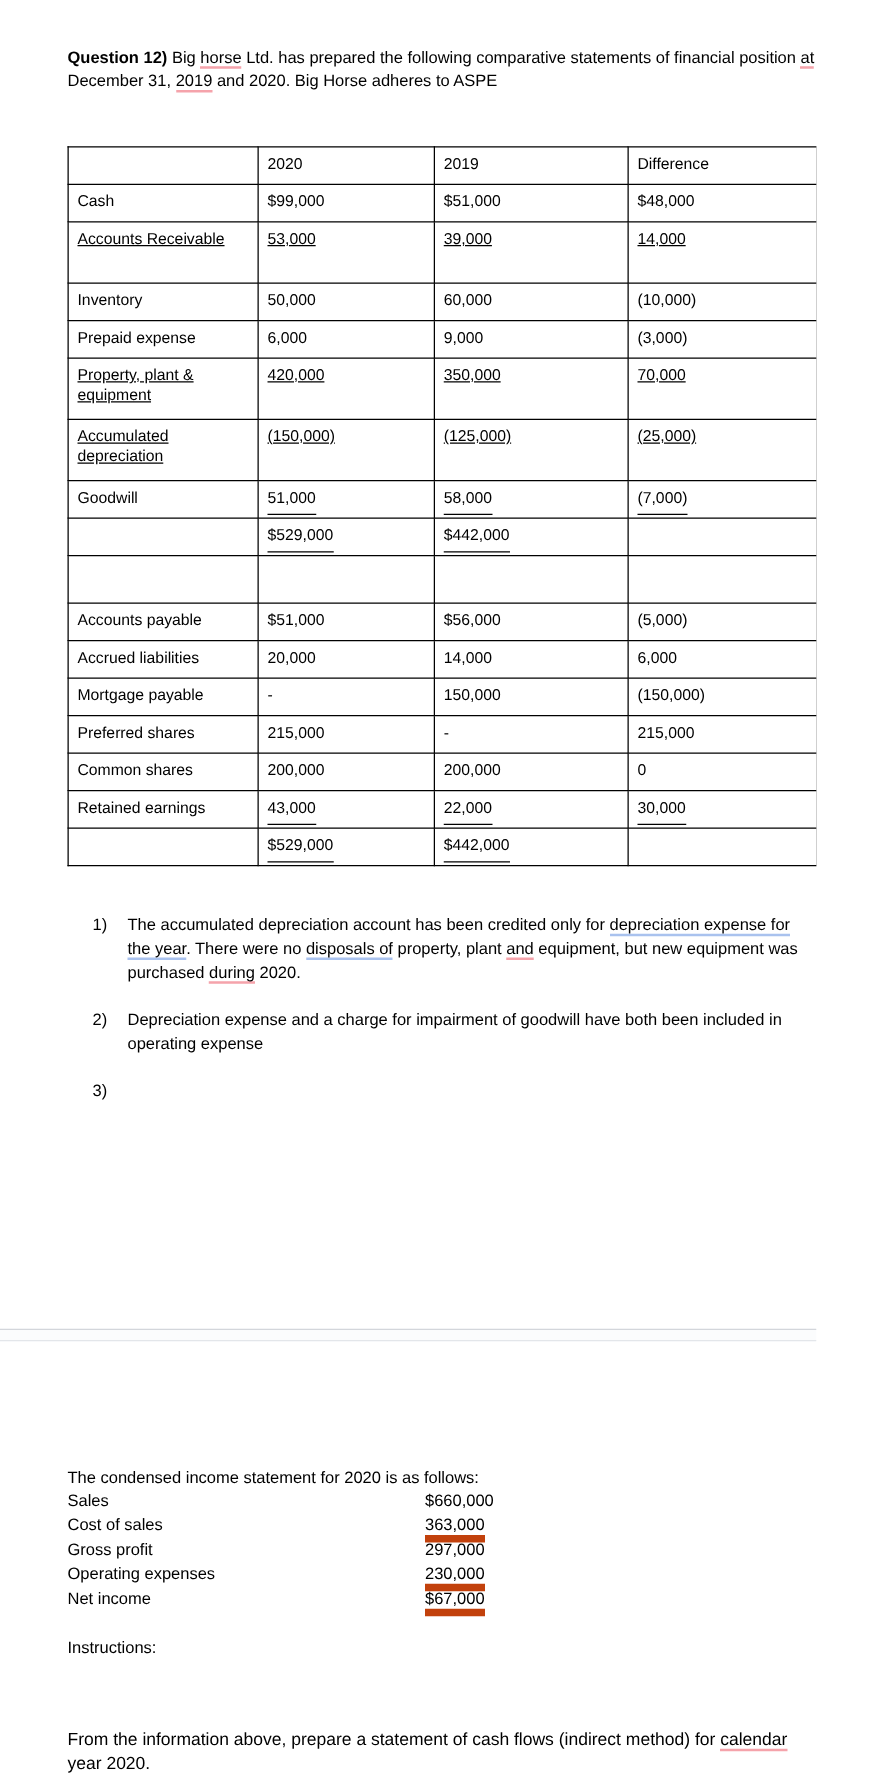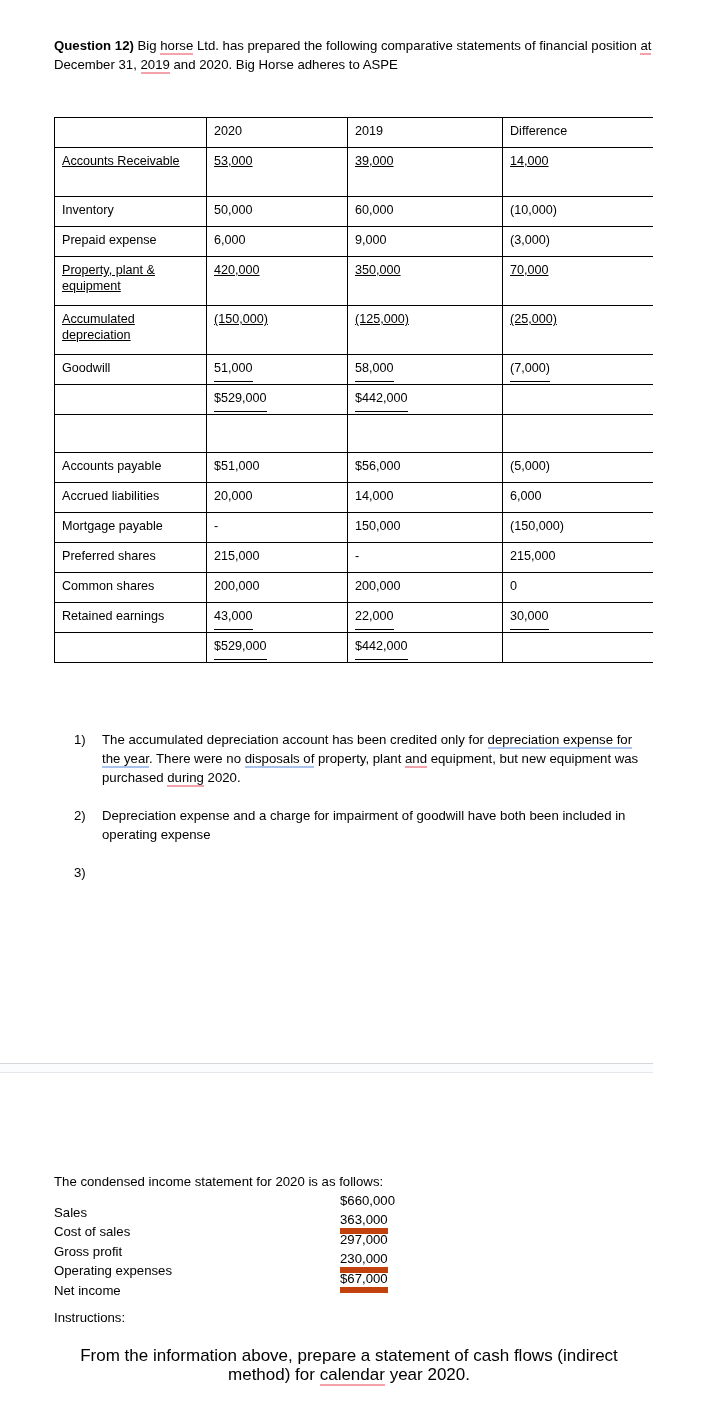--- a/index.html
+++ b/index.html
@@ -133,21 +133,21 @@
     font-size: 13.2px;
     line-height: 19.4px;
   }
   .income-row {
     position: relative;
     height: 19.4px;
   }
   .income-name {
     position: absolute;
     left: 0;
-    top: 12px;
+    top: 0;
   }
   .income-val {
     position: absolute;
     left: 286px;
     top: 0;
     text-align: center;
   }
   .income-val.ul span {
     border-bottom: 6px solid #c2410c;
     padding-bottom: 1px;
@@ -157,25 +157,24 @@
   .instructions-label {
     position: absolute;
     left: 54px;
     top: 1308px;
     font-size: 13.2px;
     line-height: 19px;
   }
   .instructions-body {
     position: absolute;
     left: 54px;
-    top: 1346px;
+    top: 1382px;
     width: 590px;
-    font-size: 17px;
-    line-height: 19px;
-    text-align: center;
+    font-size: 14px;
+    line-height: 19px;
   }
 </style>
 </head>
 <body>
 
 <div class="page">
 
   <div class="question-block">
     <span class="question-label">Question 12)</span><span> Big </span><span class="sp">horse</span><span> Ltd. has prepared the following comparative statements of financial position </span><span class="sp">at</span><span> December 31, </span><span class="sp">2019</span><span> and 2020. Big Horse adheres to ASPE</span>
   </div>
@@ -187,20 +186,26 @@
         <col class="c-2019">
         <col class="c-diff">
     </colgroup>
     <tbody>
       <tr>
         <td></td>
         <td>2020</td>
         <td>2019</td>
         <td>Difference</td>
       </tr>
+    <tr>
+          <td>Cash</td>
+          <td>$99,000</td>
+          <td>$51,000</td>
+          <td>$48,000</td>
+        </tr>
         <tr class="row-tall">
           <td>Accounts Receivable</td>
           <td>53,000</td>
           <td>39,000</td>
           <td>14,000</td>
         </tr>
         <tr>
           <td>Inventory</td>
           <td>50,000</td>
           <td>60,000</td>

